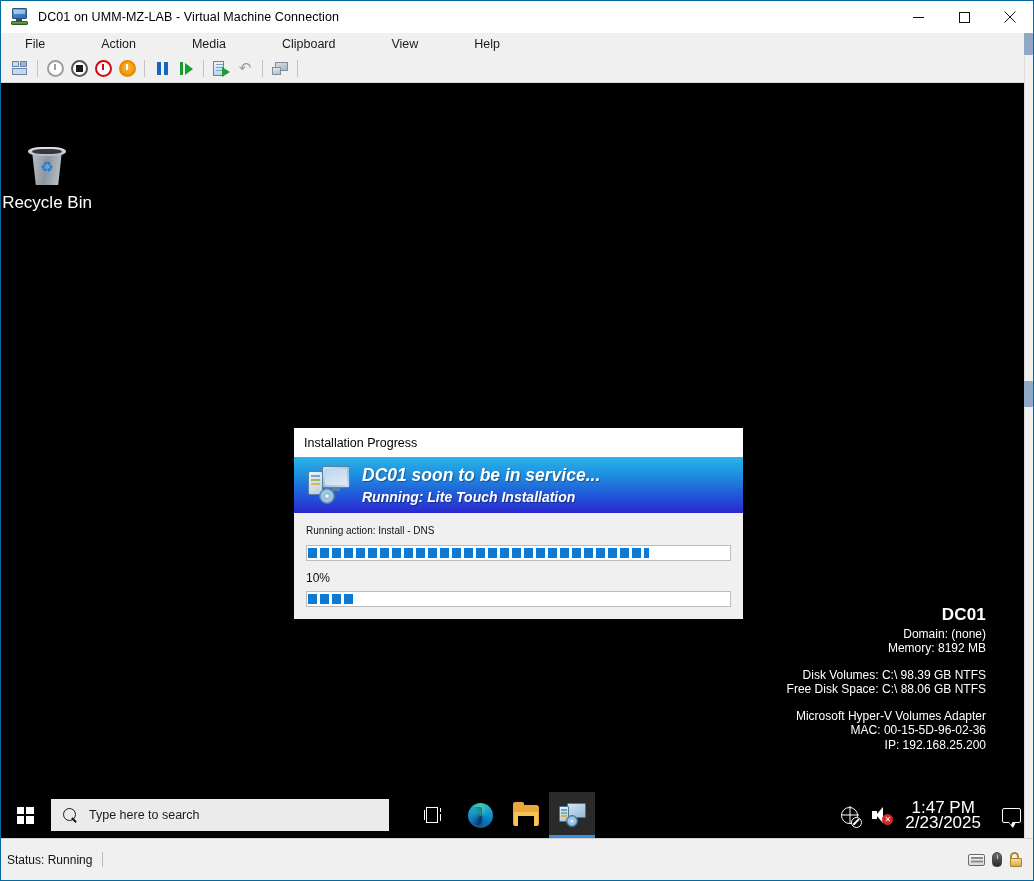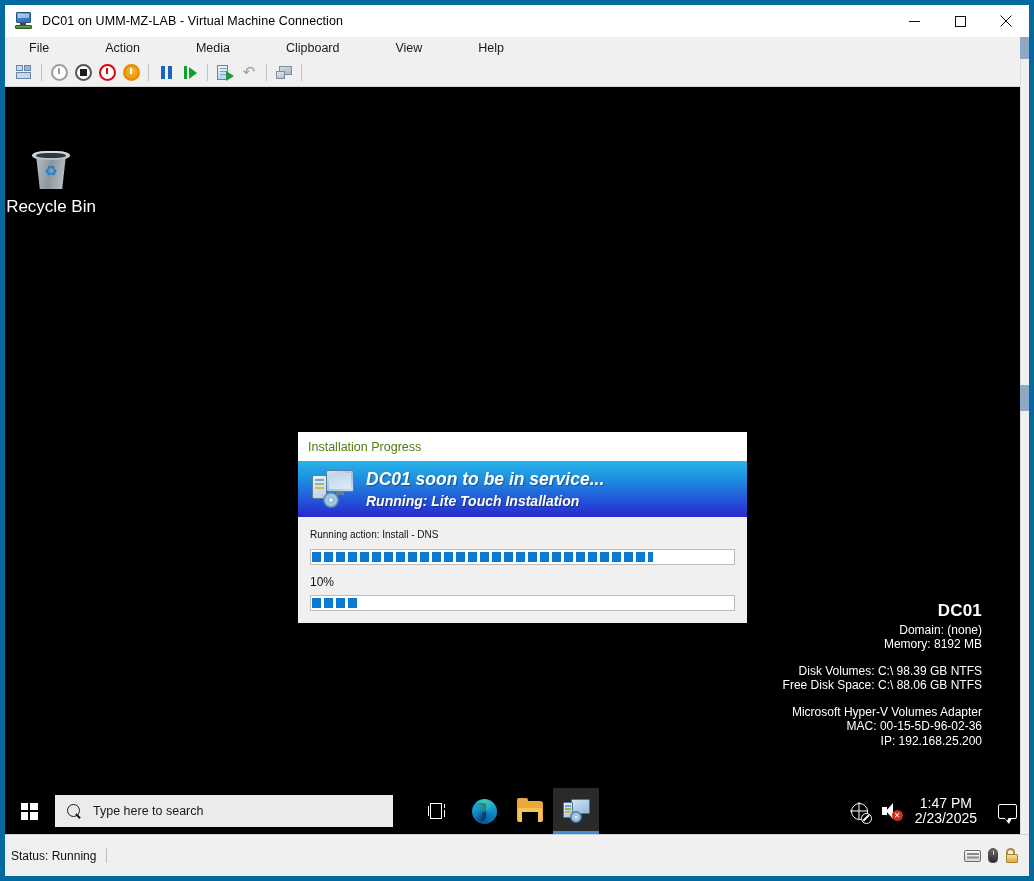--- a/index.html
+++ b/index.html
@@ -10,21 +10,21 @@
     font-family: "Liberation Sans", sans-serif;
     background: #000;
   }
 
   
   #vmconnect-window {
     position: relative;
     width: 1034px; height: 881px;
     background: #f0f0f0;
     display: flex; flex-direction: column;
-    border: 5px solid #0369a1;
+    border: 1px solid #0369a1;
   }
 
   
   .titlebar {
     height: 32px; min-height: 32px;
     background: #ffffff;
     display: flex; align-items: center;
     position: relative;
   }
   .titlebar-icon {
@@ -232,21 +232,21 @@
     position:absolute; left: 292px; top: 344px;
     width: 451px;
     background:#f0f0f0;
     border: 1px solid #000;
     box-shadow: 0 0 0 1px #000;
     display:flex; flex-direction:column;
   }
   .mdt-title {
     background:#ffffff;
     padding: 8px 10px 7px 10px;
-    font-size: 12.5px; color:#4d7c0f;
+    font-size: 12.5px; color:#000000;
   }
   .mdt-banner {
     height: 56px;
     background: linear-gradient(180deg, #2bb3ea 0%, #1d8fe0 32%, #2352d8 72%, #2a27cf 100%);
     display:flex; align-items:center;
     padding-left: 14px;
     color:#fff;
   }
   .mdt-banner-icon {
     width: 42px; height: 38px; position:relative; margin-right: 12px; flex:0 0 auto;
@@ -460,21 +460,21 @@
     border-right:7px solid #fff;
   }
   .speaker .x {
     position:absolute; right:-2px; bottom:-2px; width:11px; height:11px;
     border-radius:50%; background:#d4291f;
     display:flex; align-items:center; justify-content:center;
     color:#fff; font-size:8px; font-weight:bold; line-height:1;
     font-family:"DejaVu Sans", sans-serif;
   }
   .clock {
-    color:#fff; font-size:14px; text-align:center; line-height:15px;
+    color:#fff; font-size:17px; text-align:center; line-height:15px;
     padding: 0 10px 0 4px;
   }
   .notif-btn { width:40px; height:46px; display:flex; align-items:center; justify-content:center; }
   .notif {
     width:19px; height:15px; border:1.6px solid #fff; border-radius:2px; position:relative;
   }
   .notif::after {
     content:''; position:absolute; left:5px; bottom:-6px;
     width:0; height:0;
     border-left:5px solid transparent; border-right:3px solid transparent;

